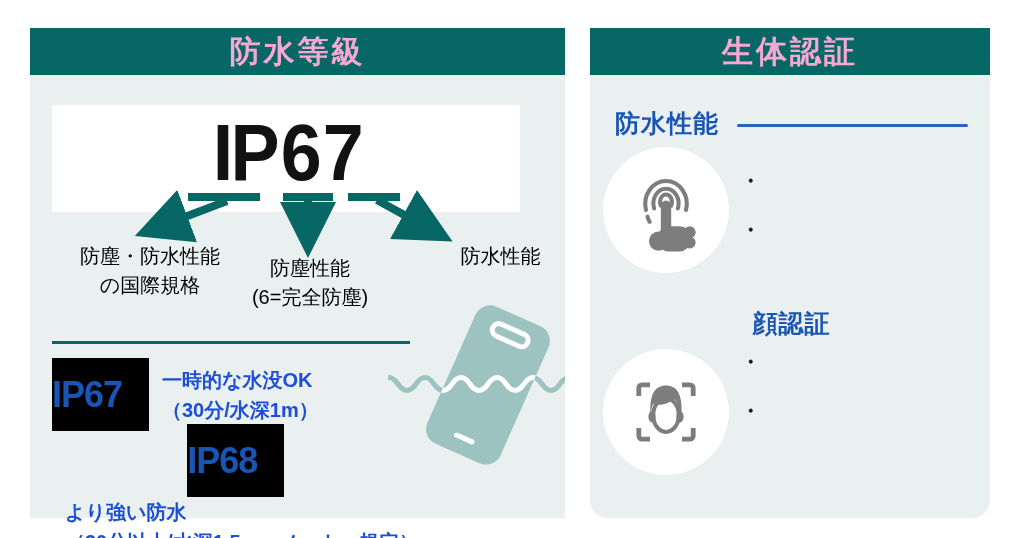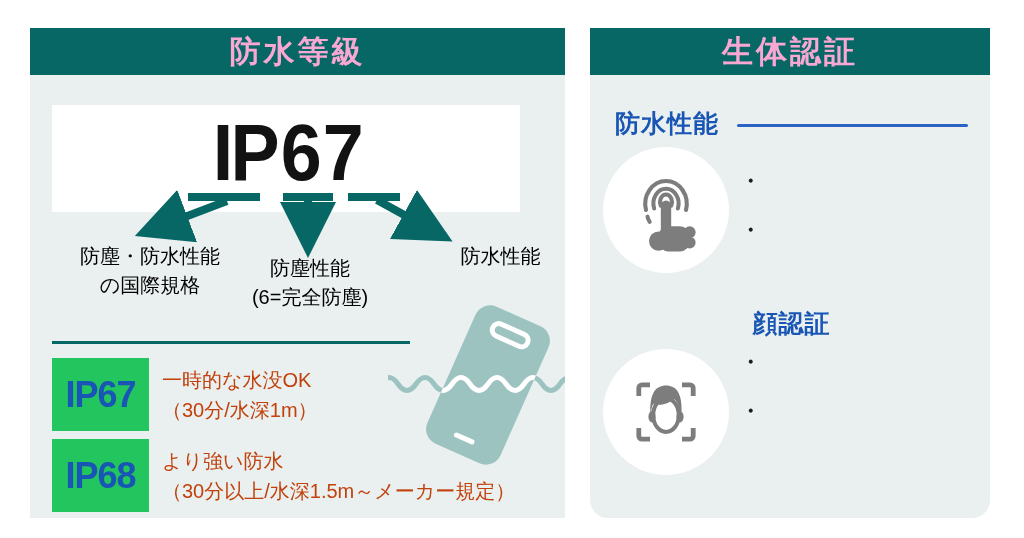--- a/index.html
+++ b/index.html
@@ -27,28 +27,28 @@
   .ip-label{
     position:absolute;top:214px;text-align:center;font-size:20px;font-weight:400;
     color:#000000;line-height:1.45;white-space:pre-line;
   }
   #ip-label-1{left:15px;width:210px;}
   #ip-label-2{left:200px;width:160px;margin-top:12px;}
   #ip-label-3{left:403px;width:135px;}
   .divider{position:absolute;left:22px;top:313px;width:358px;height:0;border-top:3px solid #076765;}
   .rating-row{position:absolute;left:22px;display:flex;align-items:center;height:73px;}
   #rating-row-1{top:330px;}
-  #rating-row-2{top:411px;}
+  #rating-row-2{top:396px;flex-direction:column;}
   .rating-code-box{
-    width:97px;height:73px;background:#22c55e;display:flex;align-items:center;
-    justify-content:center;flex:none;
+    width:97px;height:73px;background:#000000;display:flex;align-items:center;
+    justify-content:flex-start;flex:none;
   }
   .rating-code{font-size:36px;font-weight:800;color:#1955b5;letter-spacing:-1px;}
   .rating-desc{
-    margin-left:13px;font-size:20px;font-weight:400;color:#c2410c;line-height:1.5;
+    margin-left:13px;font-size:20px;font-weight:700;color:#1d4ed8;line-height:1.5;
     white-space:pre-line;
   }
   #phone-illustration{position:absolute;left:358px;top:266px;width:177px;height:177px;}
   
   .section-heading{
     position:absolute;left:25px;right:22px;display:flex;align-items:center;
     color:#1955b5;font-size:25px;font-weight:800;letter-spacing:1px;
   }
   #heading-fingerprint{top:79px;}
   #heading-face{top:279px;flex-direction:column;}

